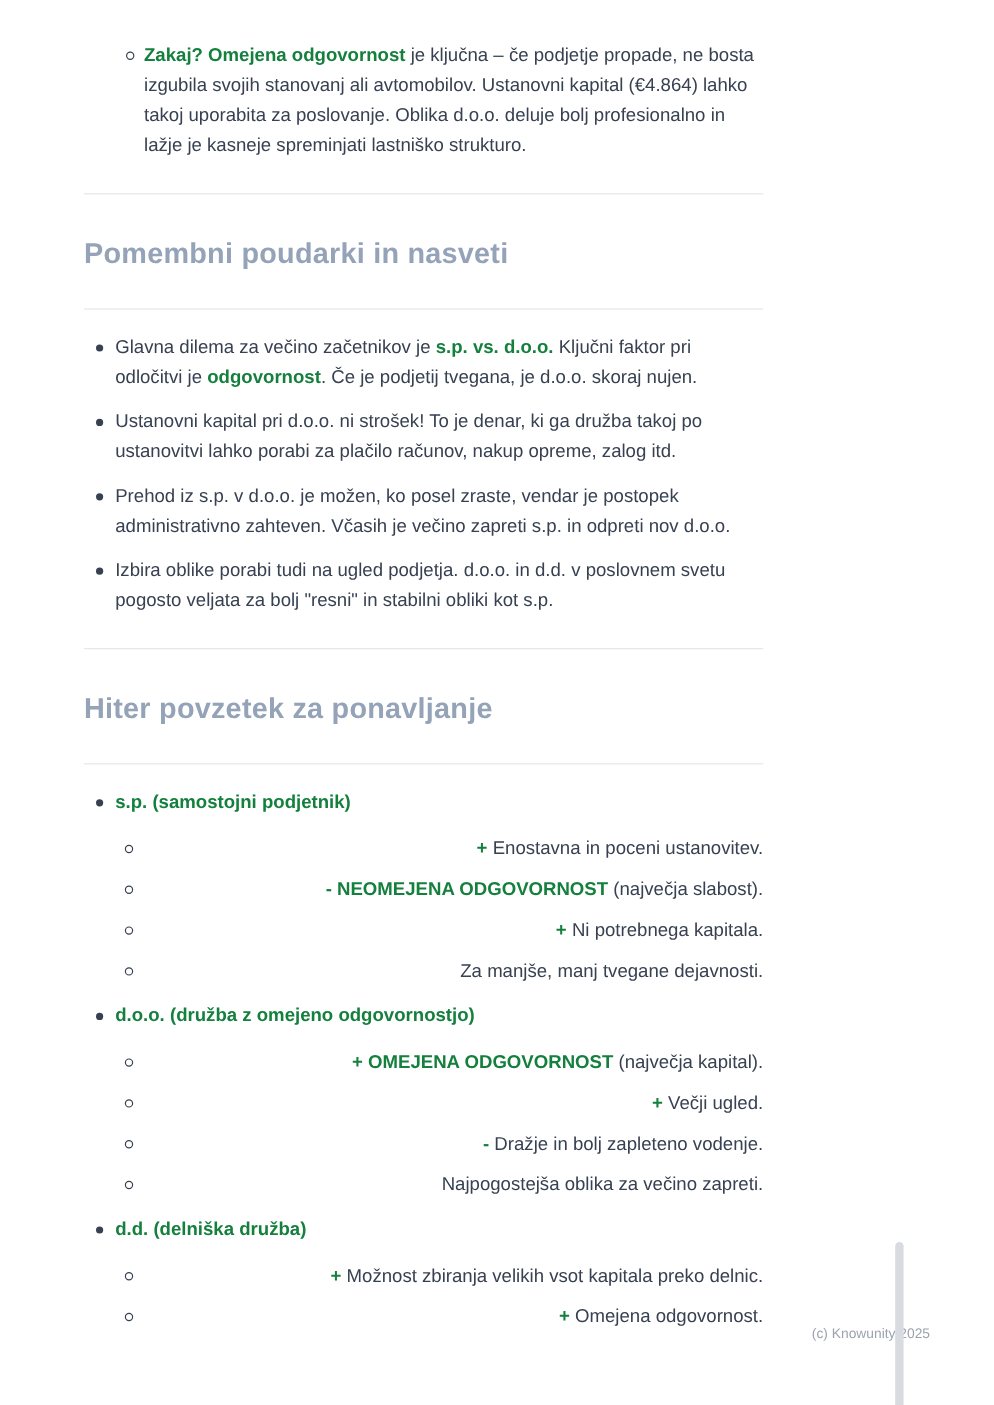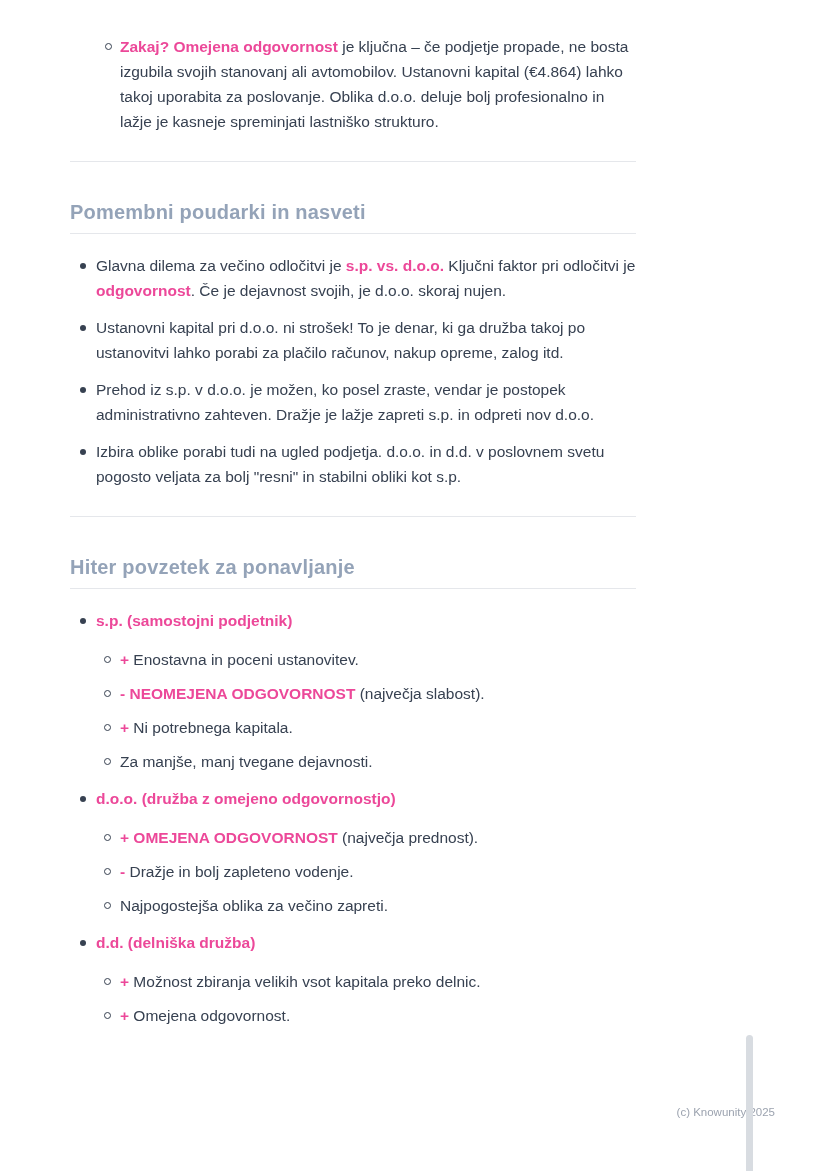--- a/index.html
+++ b/index.html
@@ -7,48 +7,48 @@
   body {
     width: 828px; height: 1171px;
     position: relative; overflow: hidden;
     font-family: "Liberation Sans", sans-serif;
   }
   .page { position: absolute; inset: 0; background: #ffffff; }
   .content {
     position: absolute; left: 70px; top: 34px; width: 566px;
     color: #374151; font-size: 15.5px; line-height: 25px;
   }
-  .b { font-weight: bold; color: #ec4899; }
+  .b { font-weight: bold; color: #15803d; }
   ul { list-style: none; }
 
   
   .toplist > li { position: relative; padding-left: 50px; }
   .toplist > li::before {
     content: ""; position: absolute; left: 35px; top: 9px;
     width: 5px; height: 5px; border: 1.5px solid #374151; border-radius: 50%;
   }
 
   hr.divider { border: none; border-top: 1px solid #e5e7eb; margin: 27px 0 33px 0; }
 
   h2.section-heading {
-    font-size: 20px; line-height: 34px; font-weight: bold; color: #94a3b8;
+    font-size: 24px; line-height: 34px; font-weight: bold; color: #94a3b8;
     letter-spacing: 0.2px;
-    padding-bottom: 4px; border-bottom: 1px solid #e5e7eb; margin-bottom: 19px;
+    padding-bottom: 28px; border-bottom: 1px solid #e5e7eb; margin-bottom: 19px;
   }
 
   
   .mainlist > li { position: relative; padding-left: 26px; margin-bottom: 12px; }
   .mainlist > li::before {
     content: ""; position: absolute; left: 10px; top: 9.5px;
     width: 6px; height: 6px; background: #374151; border-radius: 50%;
   }
 
   
   .sublist { margin-top: 14px; }
-  .sublist > li { position: relative; padding-left: 24px; margin-bottom: 9px; }
+  .sublist > li { position: relative; padding-left: 24px; margin-bottom: 9px; text-align: right; }
   .sublist > li::before {
     content: ""; position: absolute; left: 8px; top: 8.5px;
     width: 5px; height: 5px; border: 1.5px solid #374151; border-radius: 50%;
   }
 
   .footer {
     position: absolute; right: 53px; bottom: 53px;
     font-size: 11.5px; color: #9ca3af;
   }
   .scrollbar-thumb {
@@ -64,23 +64,23 @@
 
     <ul class="toplist">
       <li><span class="b">Zakaj? Omejena odgovornost</span><span> je ključna – če podjetje propade, ne bosta izgubila svojih stanovanj ali avtomobilov. Ustanovni kapital (€4.864) lahko takoj uporabita za poslovanje. Oblika d.o.o. deluje bolj profesionalno in lažje je kasneje spreminjati lastniško strukturo.</span></li>
     </ul>
 
     <hr class="divider">
 
     <h2 class="section-heading">Pomembni poudarki in nasveti</h2>
 
     <ul class="mainlist">
-      <li><span>Glavna dilema za večino odločitvi je </span><span class="b">s.p. vs. d.o.o.</span><span> Ključni faktor pri odločitvi je </span><span class="b">odgovornost</span><span>. Če je dejavnost svojih, je d.o.o. skoraj nujen.</span></li>
+      <li><span>Glavna dilema za večino začetnikov je </span><span class="b">s.p. vs. d.o.o.</span><span> Ključni faktor pri odločitvi je </span><span class="b">odgovornost</span><span>. Če je podjetij tvegana, je d.o.o. skoraj nujen.</span></li>
       <li><span>Ustanovni kapital pri d.o.o. ni strošek! To je denar, ki ga družba takoj po ustanovitvi lahko porabi za plačilo računov, nakup opreme, zalog itd.</span></li>
-      <li><span>Prehod iz s.p. v d.o.o. je možen, ko posel zraste, vendar je postopek administrativno zahteven. Dražje je lažje zapreti s.p. in odpreti nov d.o.o.</span></li>
+      <li><span>Prehod iz s.p. v d.o.o. je možen, ko posel zraste, vendar je postopek administrativno zahteven. Včasih je večino zapreti s.p. in odpreti nov d.o.o.</span></li>
       <li><span>Izbira oblike porabi tudi na ugled podjetja. d.o.o. in d.d. v poslovnem svetu pogosto veljata za bolj "resni" in stabilni obliki kot s.p.</span></li>
     </ul>
 
     <hr class="divider">
 
     <h2 class="section-heading">Hiter povzetek za ponavljanje</h2>
 
     <ul class="mainlist">
 
       <li>
@@ -89,21 +89,22 @@
           <li><span class="b">+</span><span> Enostavna in poceni ustanovitev.</span></li>
           <li><span class="b">- NEOMEJENA ODGOVORNOST</span><span> (največja slabost).</span></li>
           <li><span class="b">+</span><span> Ni potrebnega kapitala.</span></li>
           <li><span class="b"></span><span>Za manjše, manj tvegane dejavnosti.</span></li>
         </ul>
       </li>
 
       <li>
         <span class="b">d.o.o. (družba z omejeno odgovornostjo)</span>
         <ul class="sublist">
-          <li><span class="b">+ OMEJENA ODGOVORNOST</span><span> (največja prednost).</span></li>
+          <li><span class="b">+ OMEJENA ODGOVORNOST</span><span> (največja kapital).</span></li>
+          <li><span class="b">+</span><span> Večji ugled.</span></li>
           <li><span class="b">-</span><span> Dražje in bolj zapleteno vodenje.</span></li>
           <li><span class="b"></span><span>Najpogostejša oblika za večino zapreti.</span></li>
         </ul>
       </li>
 
       <li>
         <span class="b">d.d. (delniška družba)</span>
         <ul class="sublist">
           <li><span class="b">+</span><span> Možnost zbiranja velikih vsot kapitala preko delnic.</span></li>
           <li><span class="b">+</span><span> Omejena odgovornost.</span></li>

